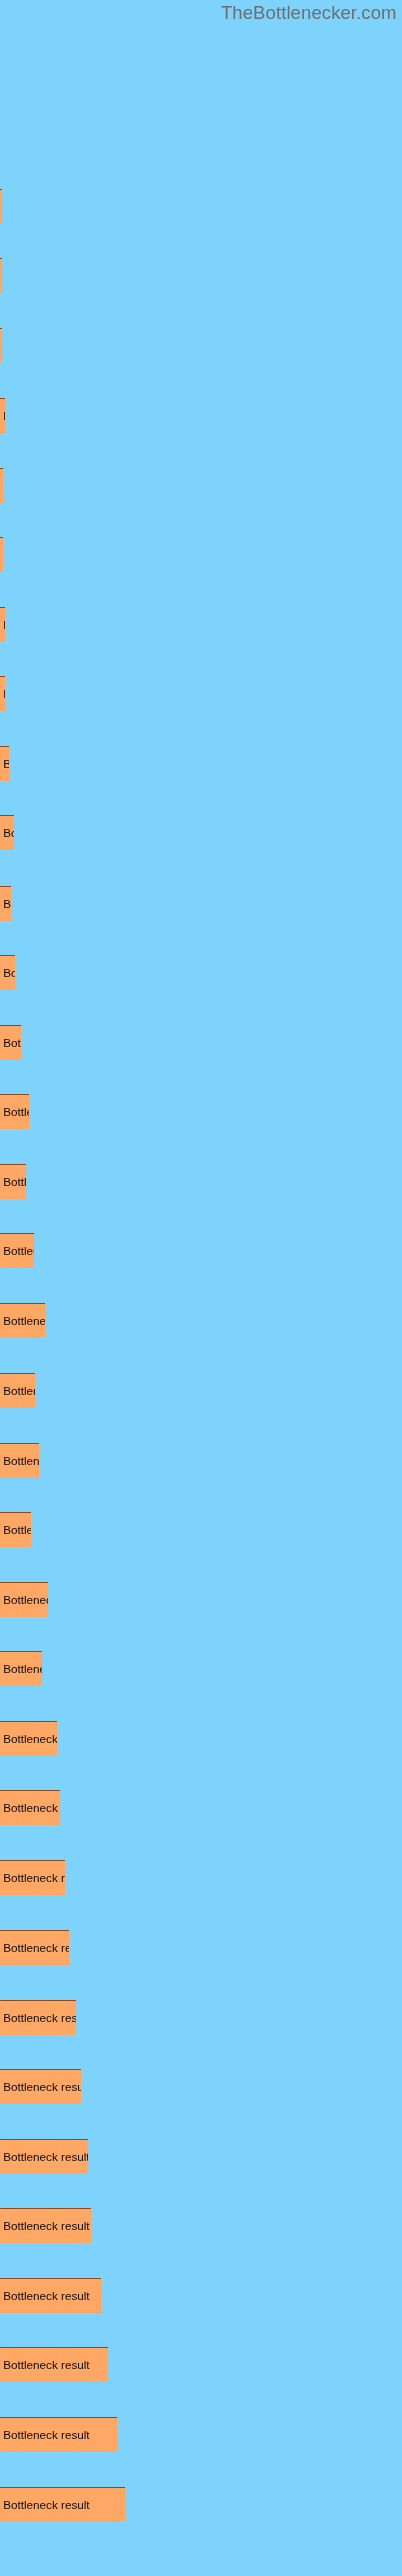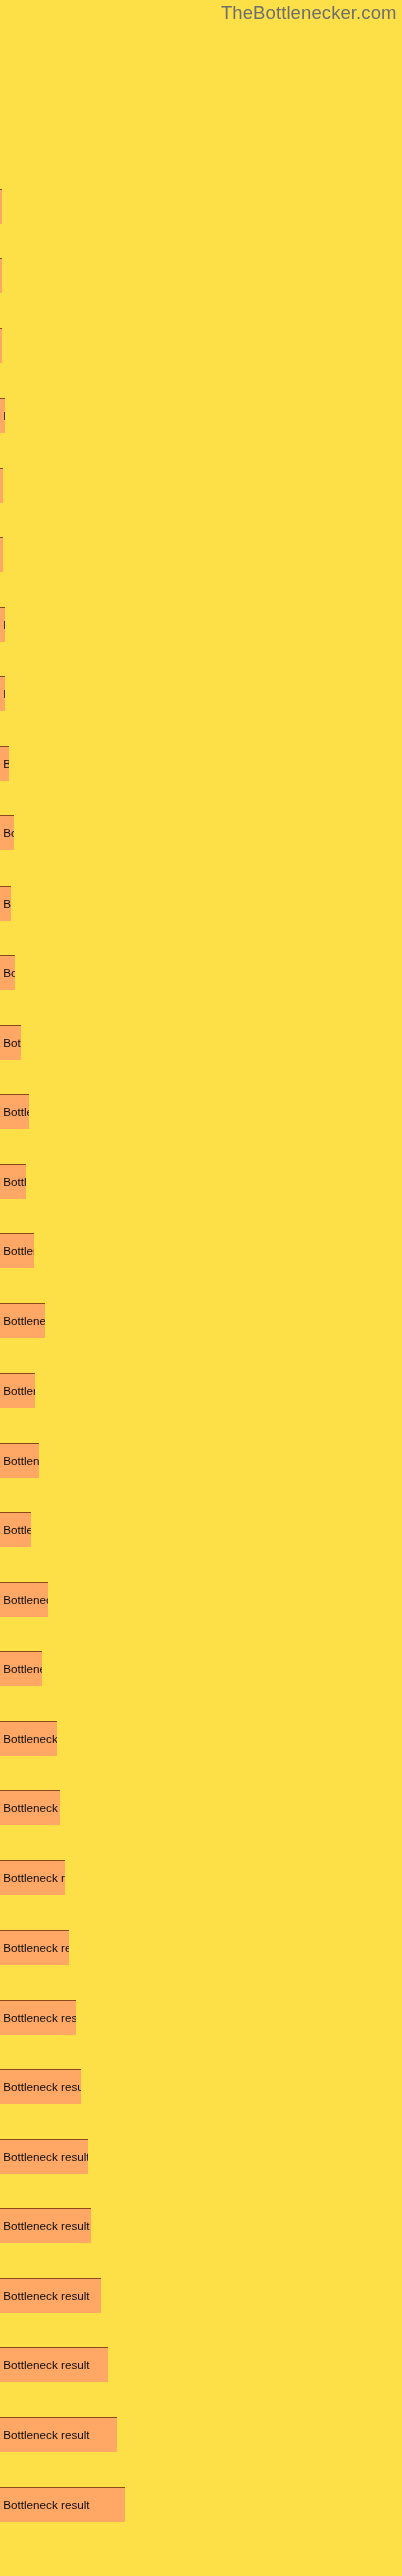--- a/index.html
+++ b/index.html
@@ -50,21 +50,21 @@
     font-size:11.7px;
     color:#0b0b0b;
     font-family:"Liberation Sans", sans-serif;
     white-space:nowrap;
     line-height:1;
   }
 </style>
 </head>
 <body style="background: rgb(0, 0, 0);">
 
-<div id="page" style="background: #fde047;">
+<div id="page" style="background: #7dd3fc;">
 
   <div id="watermark" style="color: rgb(110, 110, 110);">TheBottlenecker.com</div>
 
   <div id="chart-area">
       <div class="bar-row" style="top: 189px; width: 1.6px;">
         <div class="bar" style="width: 1.6px; background: rgb(255, 168, 102); border-top-color: rgb(138, 74, 30);"></div>
       </div>
       <div class="bar-row" style="top: 258px; width: 2.4px;">
         <div class="bar" style="width: 2.4px; background: rgb(255, 168, 102); border-top-color: rgb(138, 74, 30);"></div>
       </div>

